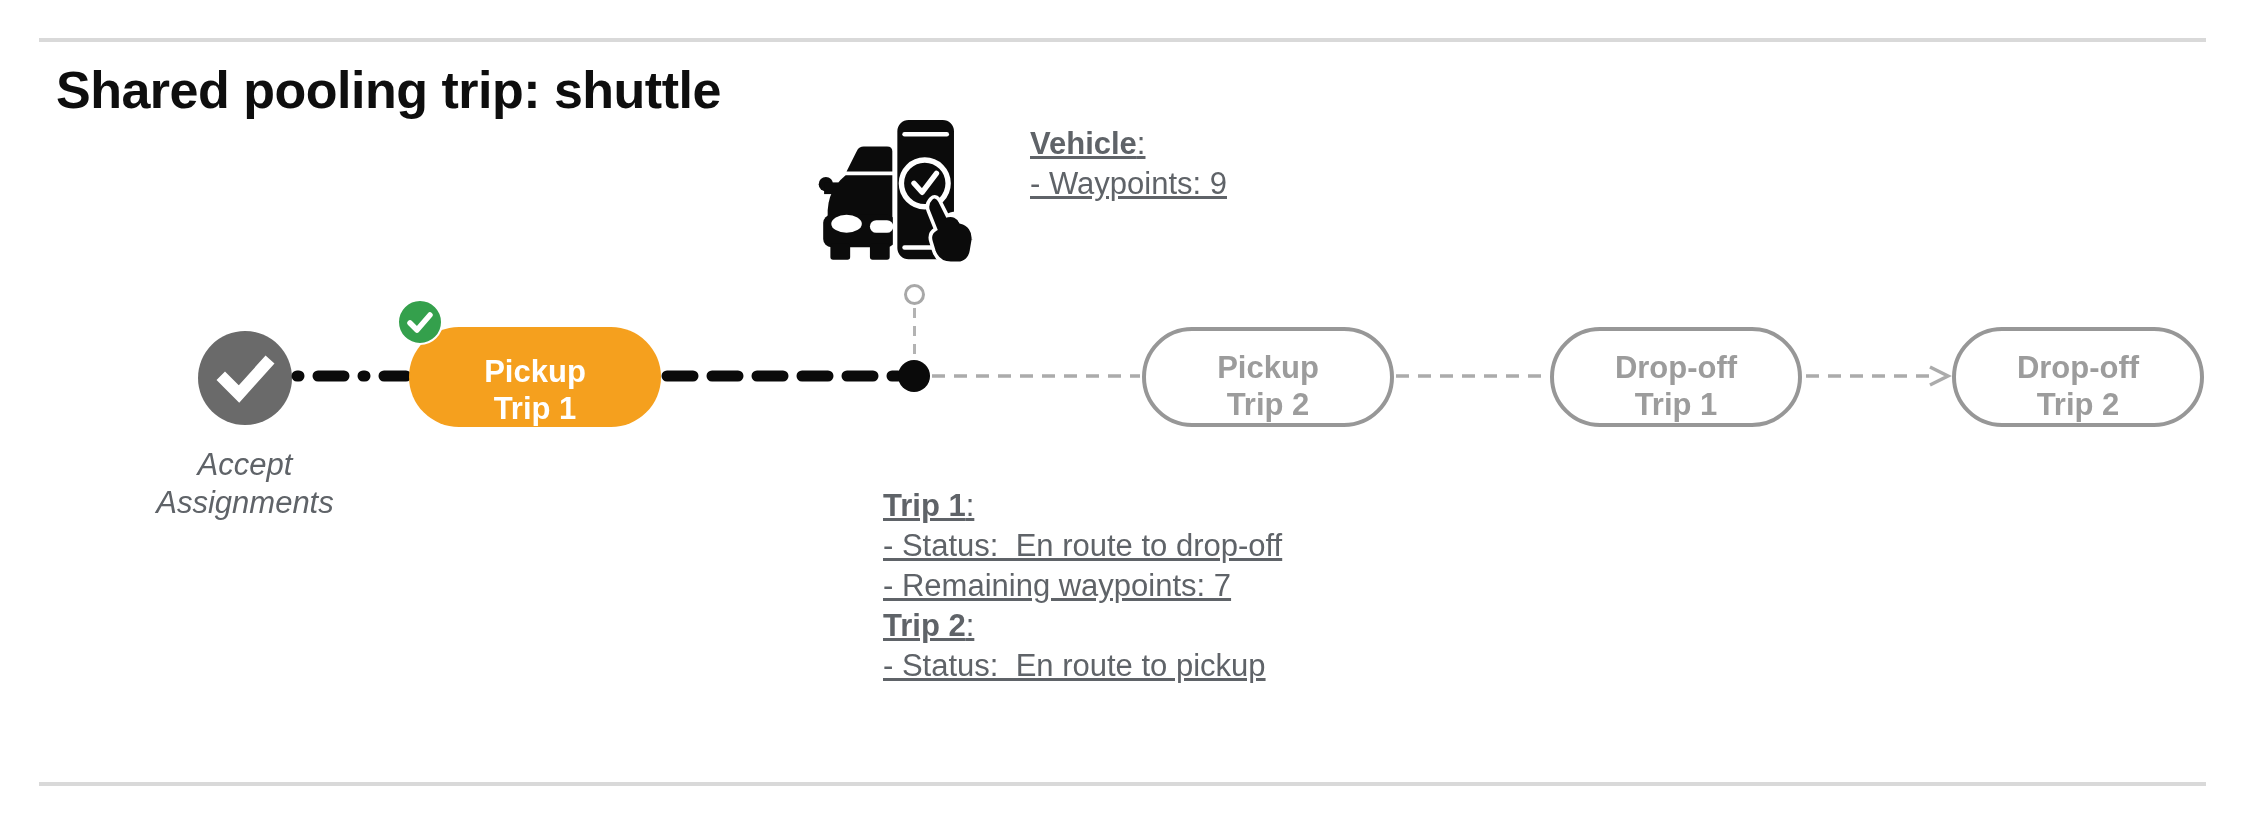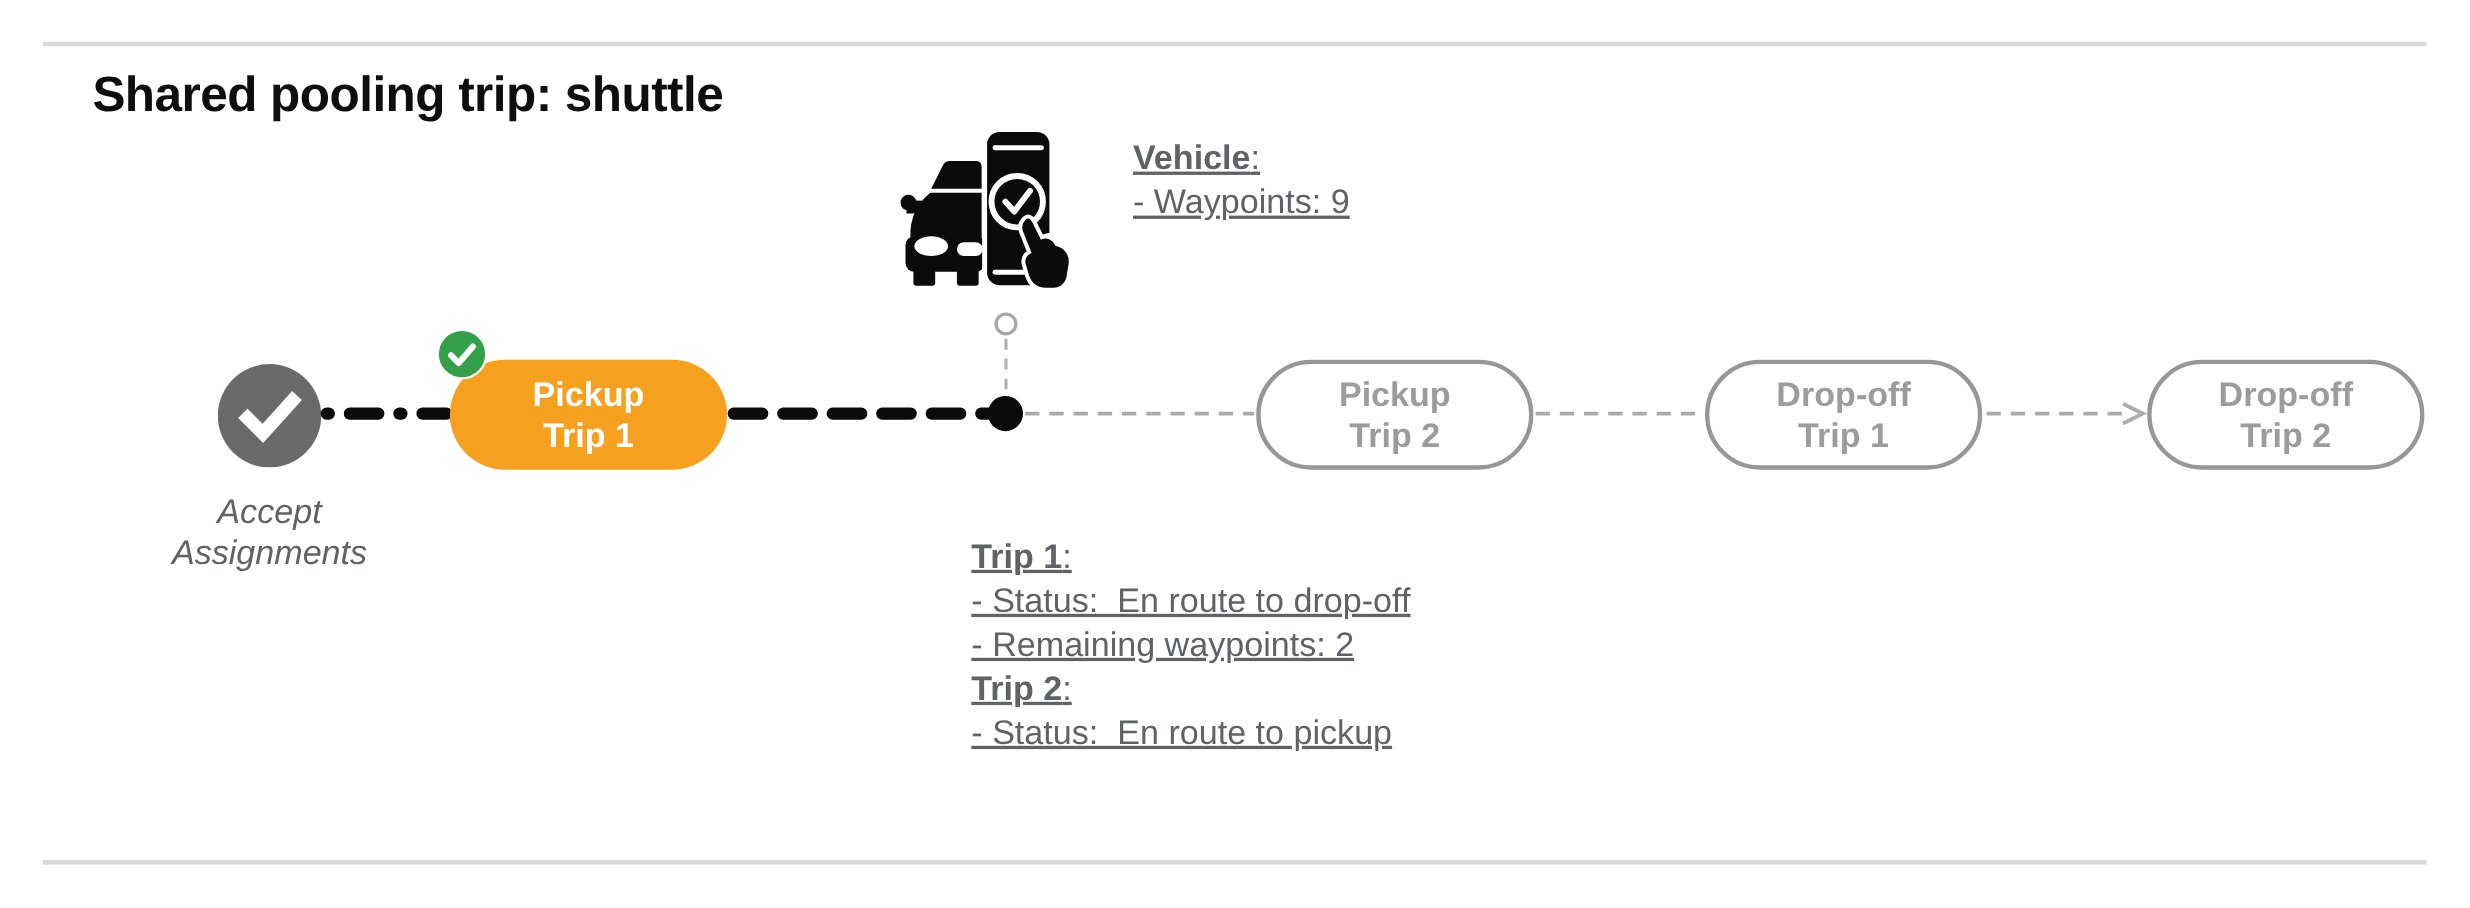--- a/index.html
+++ b/index.html
@@ -4,26 +4,26 @@
 <style>
   html,body{margin:0;padding:0;background:#ffffff;}
   .canvas{
     position:relative;width:2245px;height:825px;background:#ffffff;
     font-family:"Liberation Sans",sans-serif;overflow:hidden;
   }
   .rule{position:absolute;left:39px;width:2167px;height:4px;background:#D9D9D9;}
   .rule-top{top:38px;}
   .rule-bottom{top:782px;}
   .title{
-    position:absolute;left:84px;top:60px;font-size:45px;font-weight:700;
+    position:absolute;left:56px;top:60px;font-size:52px;font-weight:700;
     color:#0E0E0E;letter-spacing:-0.5px;white-space:nowrap;
   }
   .pill{
     position:absolute;top:327px;width:252px;height:100px;border-radius:52px;
-    display:flex;flex-direction:column;align-items:center;justify-content:center;
+    display:flex;flex-direction:column;align-items:center;justify-content:flex-end;
     font-weight:700;font-size:31px;line-height:37px;box-sizing:border-box;text-align:center;
   }
   .pill.active{background:#F5A01E;color:#ffffff;}
   .pill.future{background:#ffffff;border:4px solid #979797;color:#9C9C9C;}
   #pill-pickup-1{left:409px;}
   #pill-pickup-2{left:1142px;}
   #pill-dropoff-1{left:1550px;}
   #pill-dropoff-2{left:1952px;}
   .abs{position:absolute;}
   .dot{
@@ -145,20 +145,20 @@
   </svg>
 
   <div class="pill future" id="pill-dropoff-2">
     <span>Drop-off</span>
     <span>Trip 2</span>
   </div>
 
   <div class="callout trip-callout">
     <div class="info-line"><span class="b">Trip 1</span><span>:</span></div>
     <div class="info-line">- Status:  En route to drop-off</div>
-    <div class="info-line">- Remaining waypoints: 2</div>
+    <div class="info-line">- Remaining waypoints: 7</div>
     <div class="info-line"><span class="b">Trip 2</span><span>:</span></div>
     <div class="info-line">- Status:  En route to pickup</div>
   </div>
 
   <div class="rule rule-bottom"></div>
 
 </div>
 
 </body></html>

